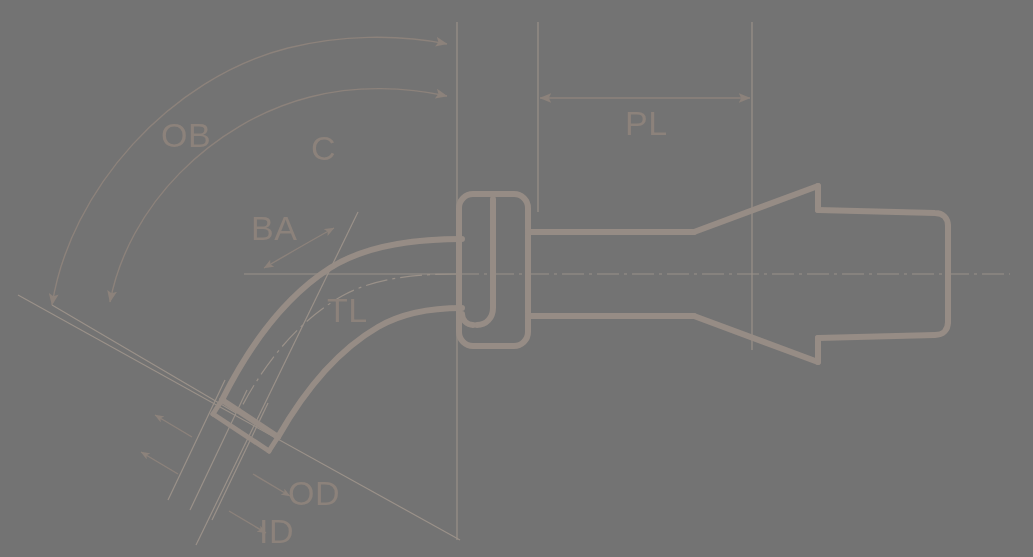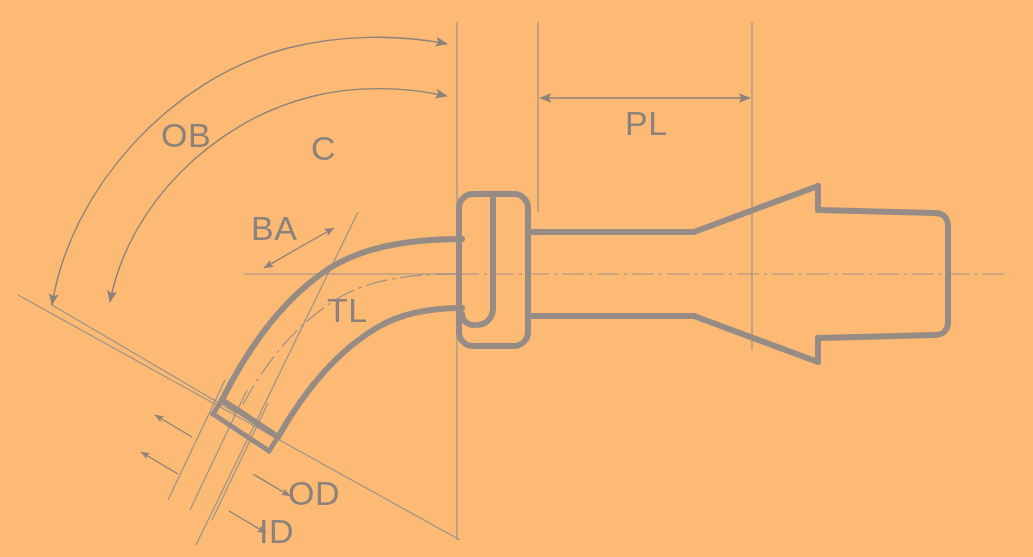--- a/index.html
+++ b/index.html
@@ -7,21 +7,21 @@
     padding: 0;
     background: #ffffff;
   }
   body {
     font-family: "Liberation Sans", sans-serif;
   }
   #drawing-root {
     position: relative;
     width: 1033px;
     height: 557px;
-    background: #fdba74;
+    background: #737373;
     overflow: hidden;
   }
   #drawing-svg {
     display: block;
     width: 1033px;
     height: 557px;
   }
   .dim-label {
     font-family: "Liberation Sans", sans-serif;
     font-size: 34px;

